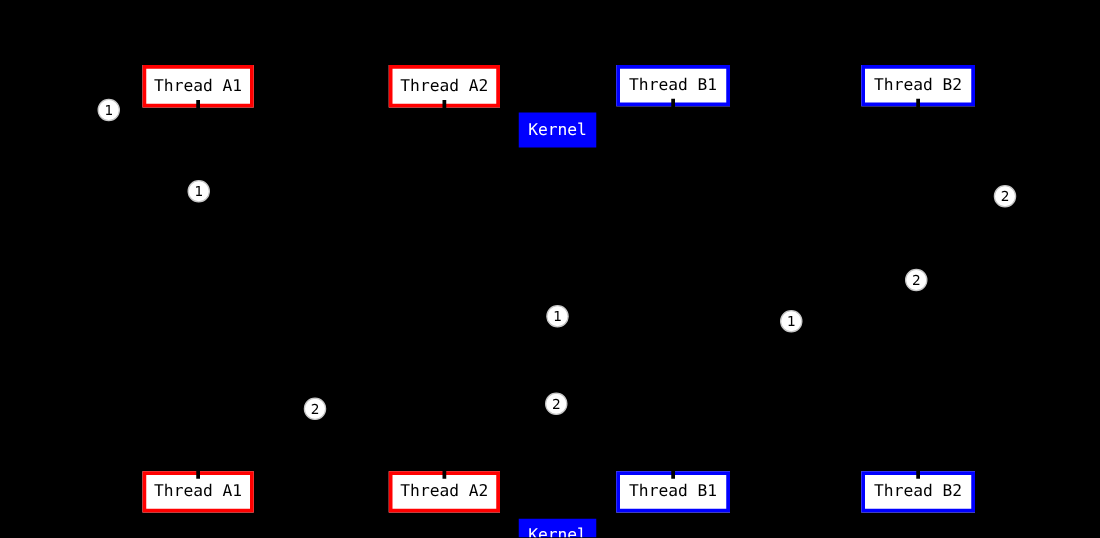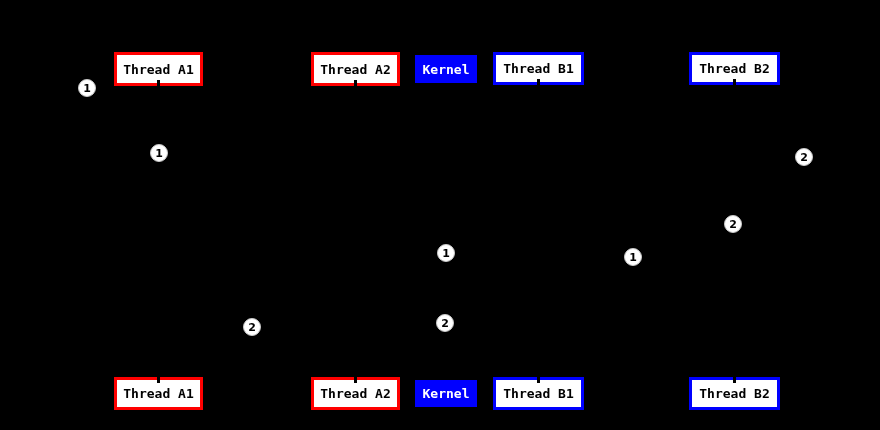--- a/index.html
+++ b/index.html
@@ -7,21 +7,20 @@
     padding: 0;
     background: #000000;
   }
   #canvas {
     position: relative;
     width: 880px;
     height: 430px;
     background: var(--bg, #000000);
     overflow: hidden;
     font-family: "DejaVu Sans Mono", monospace;
-    font-weight: bold;
   }
   .box {
     position: absolute;
     display: flex;
     align-items: center;
     justify-content: center;
     box-sizing: border-box;
     font-size: 13px;
     white-space: nowrap;
   }
@@ -32,20 +31,21 @@
   }
   .box.kernel-thread {
     background: var(--box-fill, #ffffff);
     border: 3px solid var(--blue, #0000ff);
     color: var(--box-text, #000000);
   }
   .box.kernel {
     background: var(--blue, #0000ff);
     border: none;
     color: var(--kernel-text, #ffffff);
+    margin-top: 35px;
   }
   .tick {
     position: absolute;
     left: 50%;
     width: 3px;
     height: 7px;
     margin-left: -2px;
     background: #000000;
   }
   .marker {

